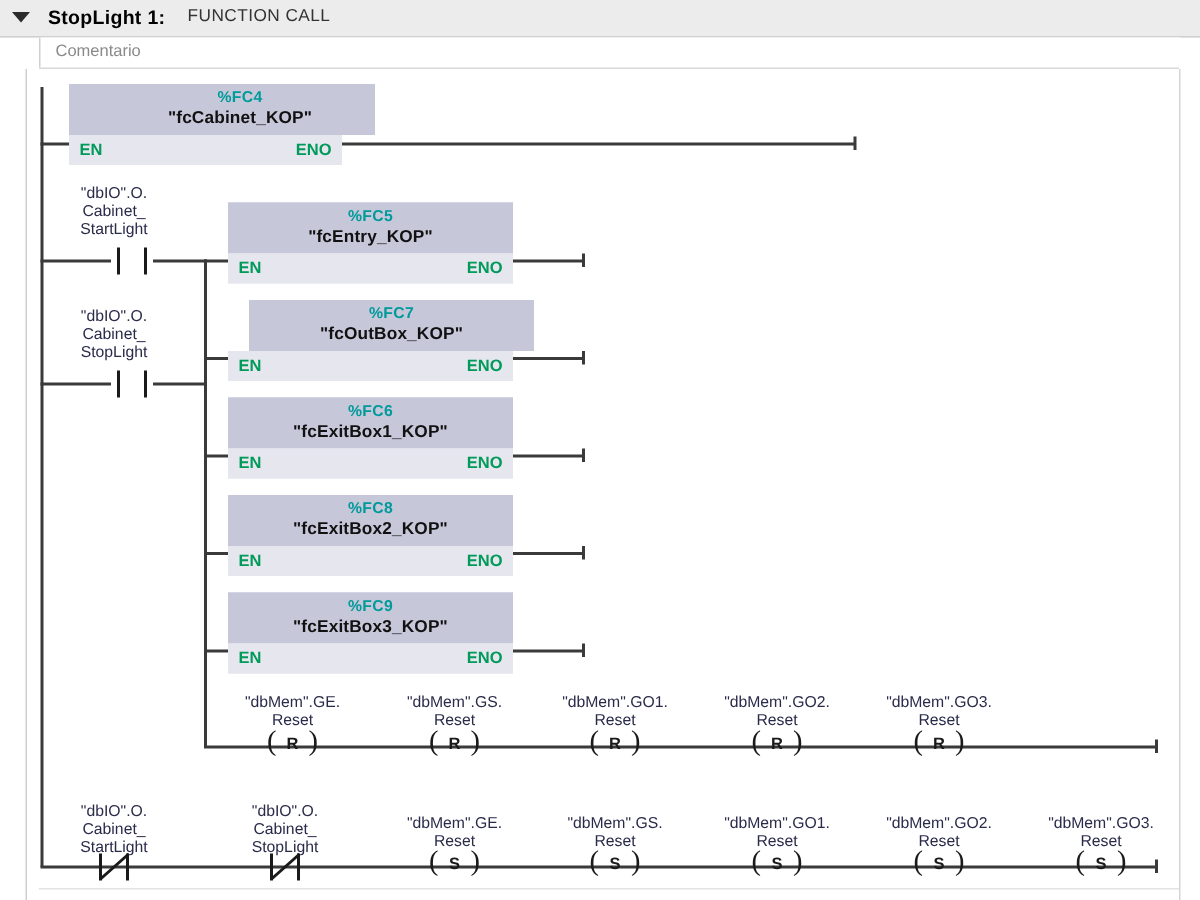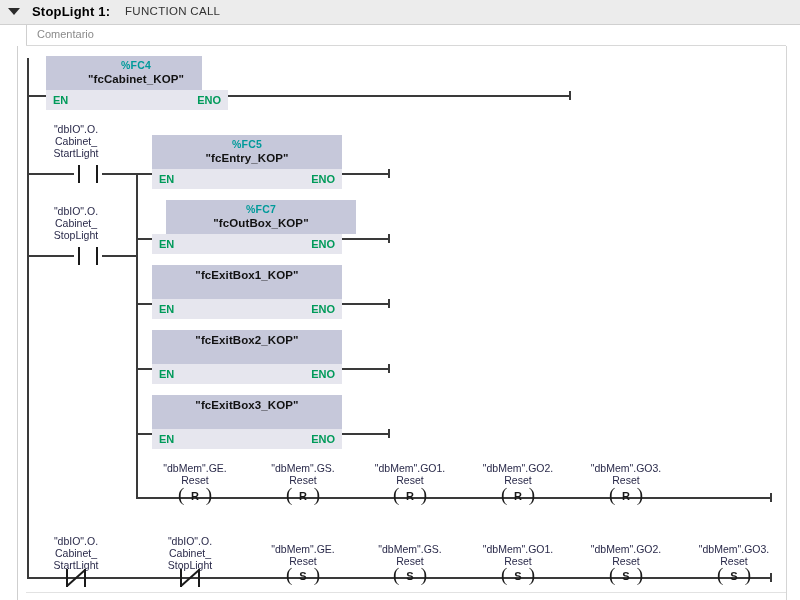--- a/index.html
+++ b/index.html
@@ -150,21 +150,21 @@
 <div id="comment-underline"></div>
 
 <div id="ladder-canvas"></div>
 <div id="left-gutter-line"></div>
 <div id="right-panel-edge"></div>
 <div id="bottom-divider"></div>
 
 <div class="wire-v rail" style="left:27px;top:58px;height:520px;"></div>
 
 <div class="fc-block" style="left:46px;top:56px;width:182px;">
-  <div class="fc-head" style="width:156px;height:34px;padding-left:24px;">
+  <div class="fc-head" style="width:204px;height:34px;padding-left:24px;">
     <span class="fc-number">%FC4</span>
     <span class="fc-name">"fcCabinet_KOP"</span>
   </div>
   <div class="fc-body" style="width:182px;">
     <span class="pin-en">EN</span>
     <span class="pin-eno">ENO</span>
   </div>
 </div>
 <div class="wire-h" style="left:27px;top:95px;width:19px;"></div>
 <div class="wire-h" style="left:228px;top:95px;width:342px;"></div>
@@ -215,46 +215,49 @@
     <span class="pin-en">EN</span>
     <span class="pin-eno">ENO</span>
   </div>
 </div>
 <div class="wire-h" style="left:136px;top:238px;width:16px;"></div>
 <div class="wire-h" style="left:342px;top:238px;width:47px;"></div>
 <div class="terminal-tick" style="left:388px;top:234px;"></div>
 
 <div class="fc-block" style="left:152px;top:265px;width:190px;">
   <div class="fc-head" style="width:190px;height:34px;">
+    <span class="fc-number">%FC6</span>
     <span class="fc-name">"fcExitBox1_KOP"</span>
   </div>
   <div class="fc-body" style="width:190px;">
     <span class="pin-en">EN</span>
     <span class="pin-eno">ENO</span>
   </div>
 </div>
 <div class="wire-h" style="left:136px;top:303px;width:16px;"></div>
 <div class="wire-h" style="left:342px;top:303px;width:47px;"></div>
 <div class="terminal-tick" style="left:388px;top:299px;"></div>
 
 <div class="fc-block" style="left:152px;top:330px;width:190px;">
   <div class="fc-head" style="width:190px;height:34px;">
+    <span class="fc-number">%FC8</span>
     <span class="fc-name">"fcExitBox2_KOP"</span>
   </div>
   <div class="fc-body" style="width:190px;">
     <span class="pin-en">EN</span>
     <span class="pin-eno">ENO</span>
   </div>
 </div>
 <div class="wire-h" style="left:136px;top:368px;width:16px;"></div>
 <div class="wire-h" style="left:342px;top:368px;width:47px;"></div>
 <div class="terminal-tick" style="left:388px;top:364px;"></div>
 
 <div class="fc-block" style="left:152px;top:395px;width:190px;">
   <div class="fc-head" style="width:190px;height:34px;">
+    <span class="fc-number">%FC9</span>
     <span class="fc-name">"fcExitBox3_KOP"</span>
   </div>
   <div class="fc-body" style="width:190px;">
     <span class="pin-en">EN</span>
     <span class="pin-eno">ENO</span>
   </div>
 </div>
 <div class="wire-h" style="left:136px;top:433px;width:16px;"></div>
 <div class="wire-h" style="left:342px;top:433px;width:47px;"></div>
 <div class="terminal-tick" style="left:388px;top:429px;"></div>

